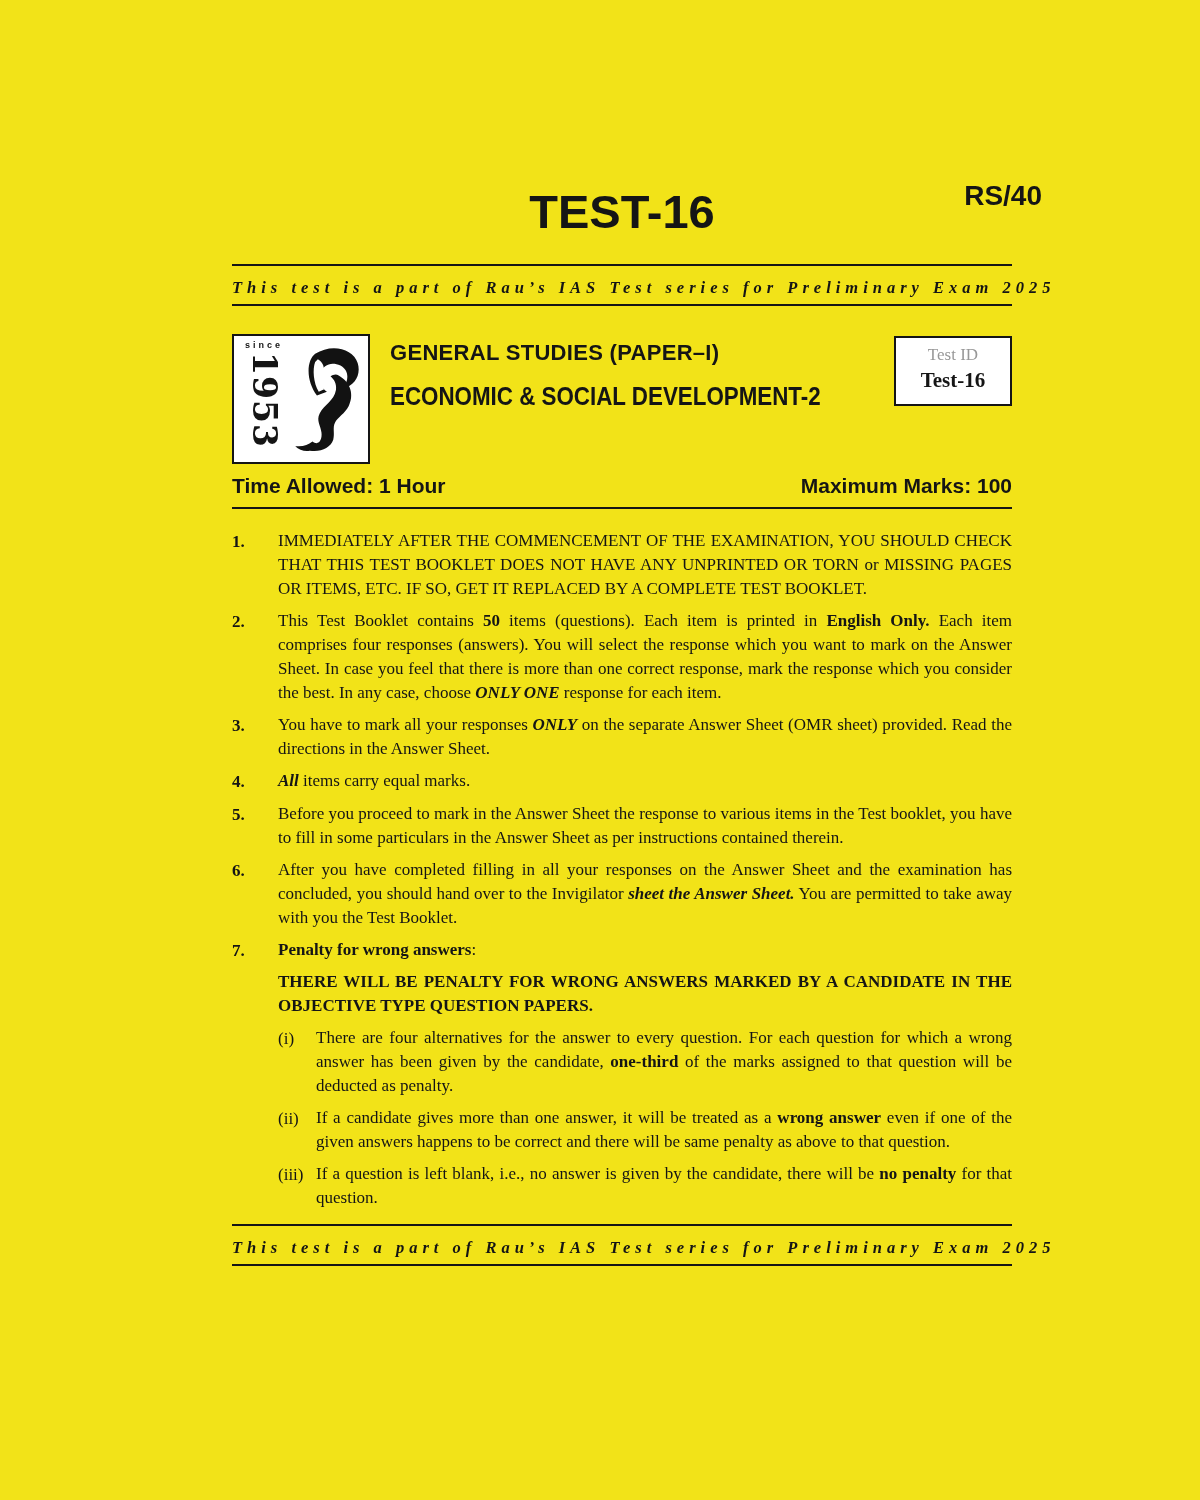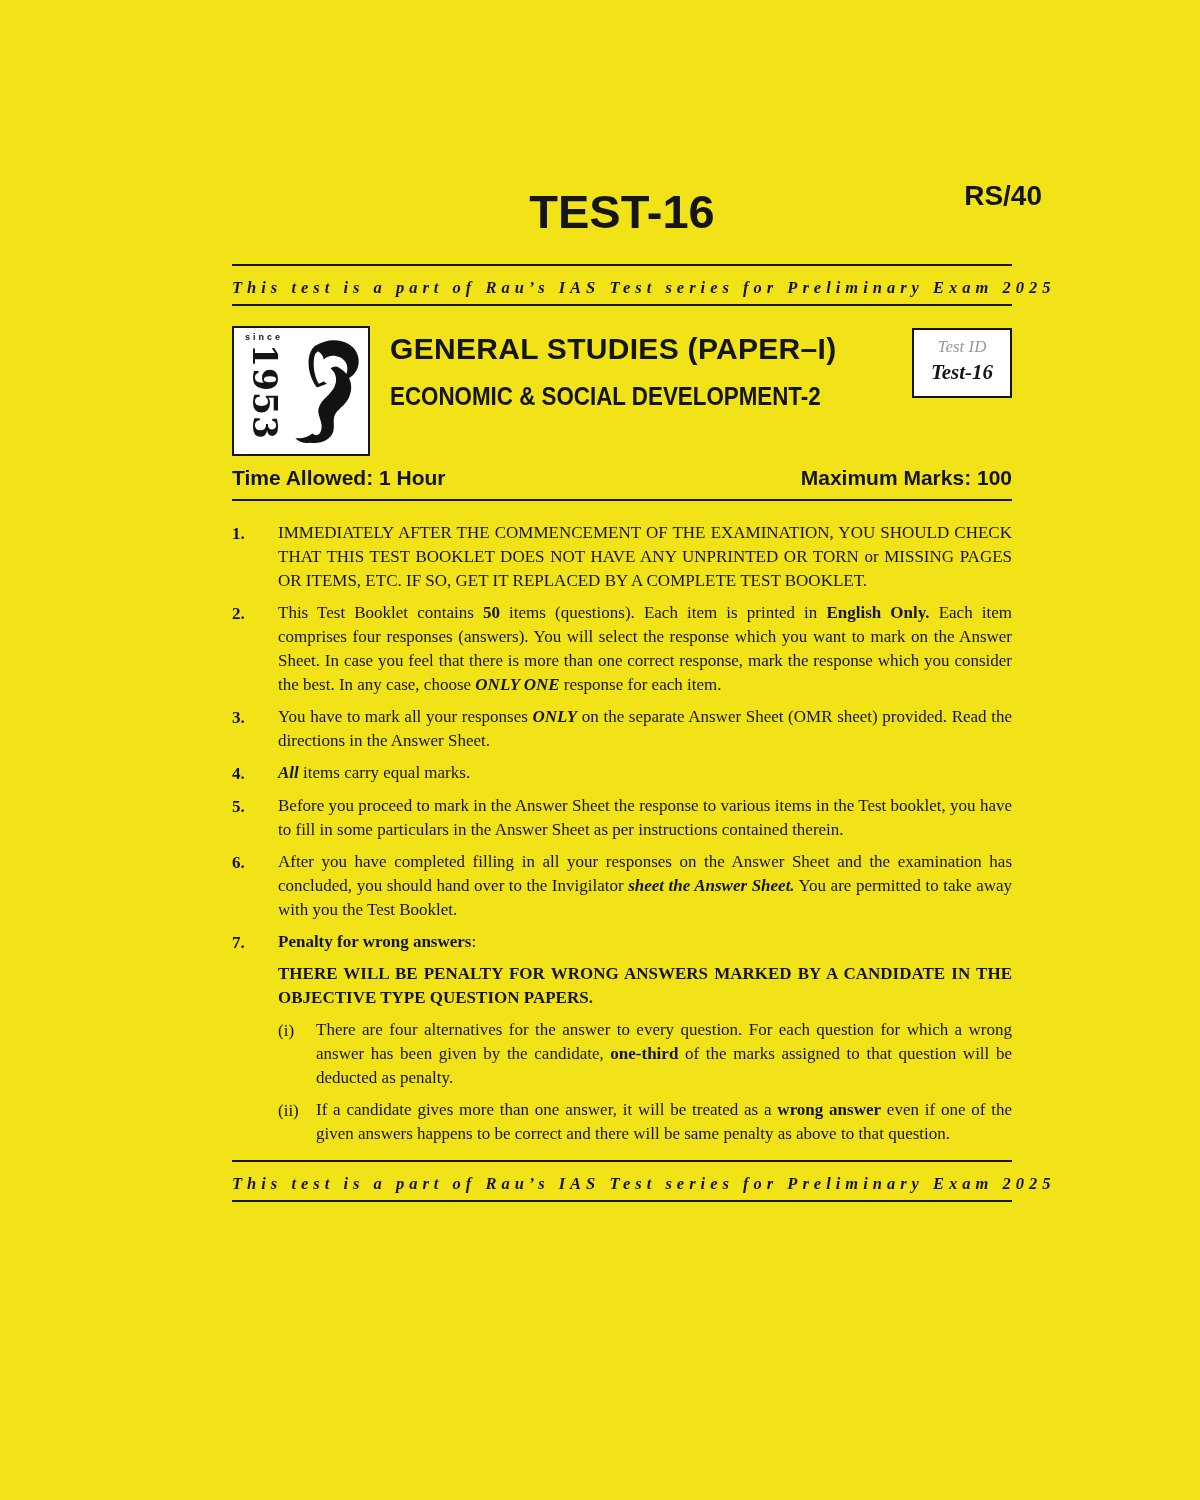--- a/index.html
+++ b/index.html
@@ -24,49 +24,49 @@
   }
   
   .banner{
     margin-top:24px;
     border-top:2px solid #151515;border-bottom:2px solid #151515;
     padding:12px 0 6px;
     text-align:center;font-style:italic;font-weight:bold;
     font-size:16.5px;letter-spacing:5px;white-space:nowrap;
   }
   
-  .brand-row{margin-top:20px;position:relative;display:flex;height:132px;}
+  .brand-row{margin-top:28px;position:relative;display:flex;height:132px;}
   .logo-box{
     width:138px;height:130px;box-sizing:border-box;flex:none;
     background:#ffffff;border:2px solid #151515;
     display:flex;padding:5px 4px 4px 6px;
   }
   .logo-left{width:48px;flex:none;display:flex;flex-direction:column;align-items:center;}
   .since{
     font-family:"Liberation Sans", sans-serif;font-weight:bold;
     font-size:9px;letter-spacing:3px;line-height:1;margin-bottom:2px;
   }
   .year{
     writing-mode:vertical-rl;text-orientation:sideways;
     font-family:"DejaVu Serif", serif;font-weight:bold;
     font-size:33px;line-height:1;letter-spacing:1px;flex:1;
   }
   .logo-mark{flex:1;display:flex;align-items:center;justify-content:center;}
   .titles{margin-left:20px;padding-top:6px;flex:1;}
   .title-main{
     font-family:"Liberation Sans", sans-serif;font-weight:bold;
-    font-size:30px;letter-spacing:0.3px;white-space:nowrap;
+    font-size:22px;letter-spacing:0.3px;white-space:nowrap;
   }
   .title-sub{
     margin-top:15px;font-family:"Liberation Sans", sans-serif;font-weight:bold;
     font-size:26px;transform:scaleX(0.86);transform-origin:left center;white-space:nowrap;
   }
   .testid-box{
-    position:absolute;right:0;top:2px;width:100px;height:70px;box-sizing:border-box;
-    background:#ffffff;border:2px solid #151515;text-align:center;padding-top:7px;font-style:italic;
+    position:absolute;right:0;top:2px;width:118px;height:70px;box-sizing:border-box;
+    background:#ffffff;border:2px solid #151515;text-align:center;padding-top:7px;
   }
   .testid-label{color:#989898;font-size:17px;line-height:1.2;}
   .testid-value{font-weight:bold;font-size:21px;margin-top:3px;}
   
   .meta-row{
     margin-top:8px;display:flex;justify-content:space-between;
     font-family:"Liberation Sans", sans-serif;font-weight:bold;font-size:21px;
     border-bottom:2.5px solid #151515;padding-bottom:9px;
   }
   
@@ -177,19 +177,25 @@
             <div class="sbody">
               <p class="text"><span>There are four alternatives for the answer to every question. For each question for which a wrong answer has been given by the candidate, </span><span class="b">one-third</span><span> of the marks assigned to that question will be deducted as penalty.</span></p>
             </div>
           </div>
           <div class="subitem">
             <div class="snum">(ii)</div>
             <div class="sbody">
               <p class="text"><span>If a candidate gives more than one answer, it will be treated as a </span><span class="b">wrong answer</span><span> even if one of the given answers happens to be correct and there will be same penalty as above to that question.</span></p>
             </div>
           </div>
+          <div class="subitem">
+            <div class="snum">(iii)</div>
+            <div class="sbody">
+              <p class="text"><span>If a question is left blank, i.e., no answer is given by the candidate, there will be </span><span class="b">no penalty</span><span> for that question.</span></p>
+            </div>
+          </div>
         </div>
       </div>
     </div>
 
   <div class="banner footer-banner">This test is a part of Rau’s IAS Test series for Preliminary Exam 2025</div>
 
 </div>
 
 </body></html>

